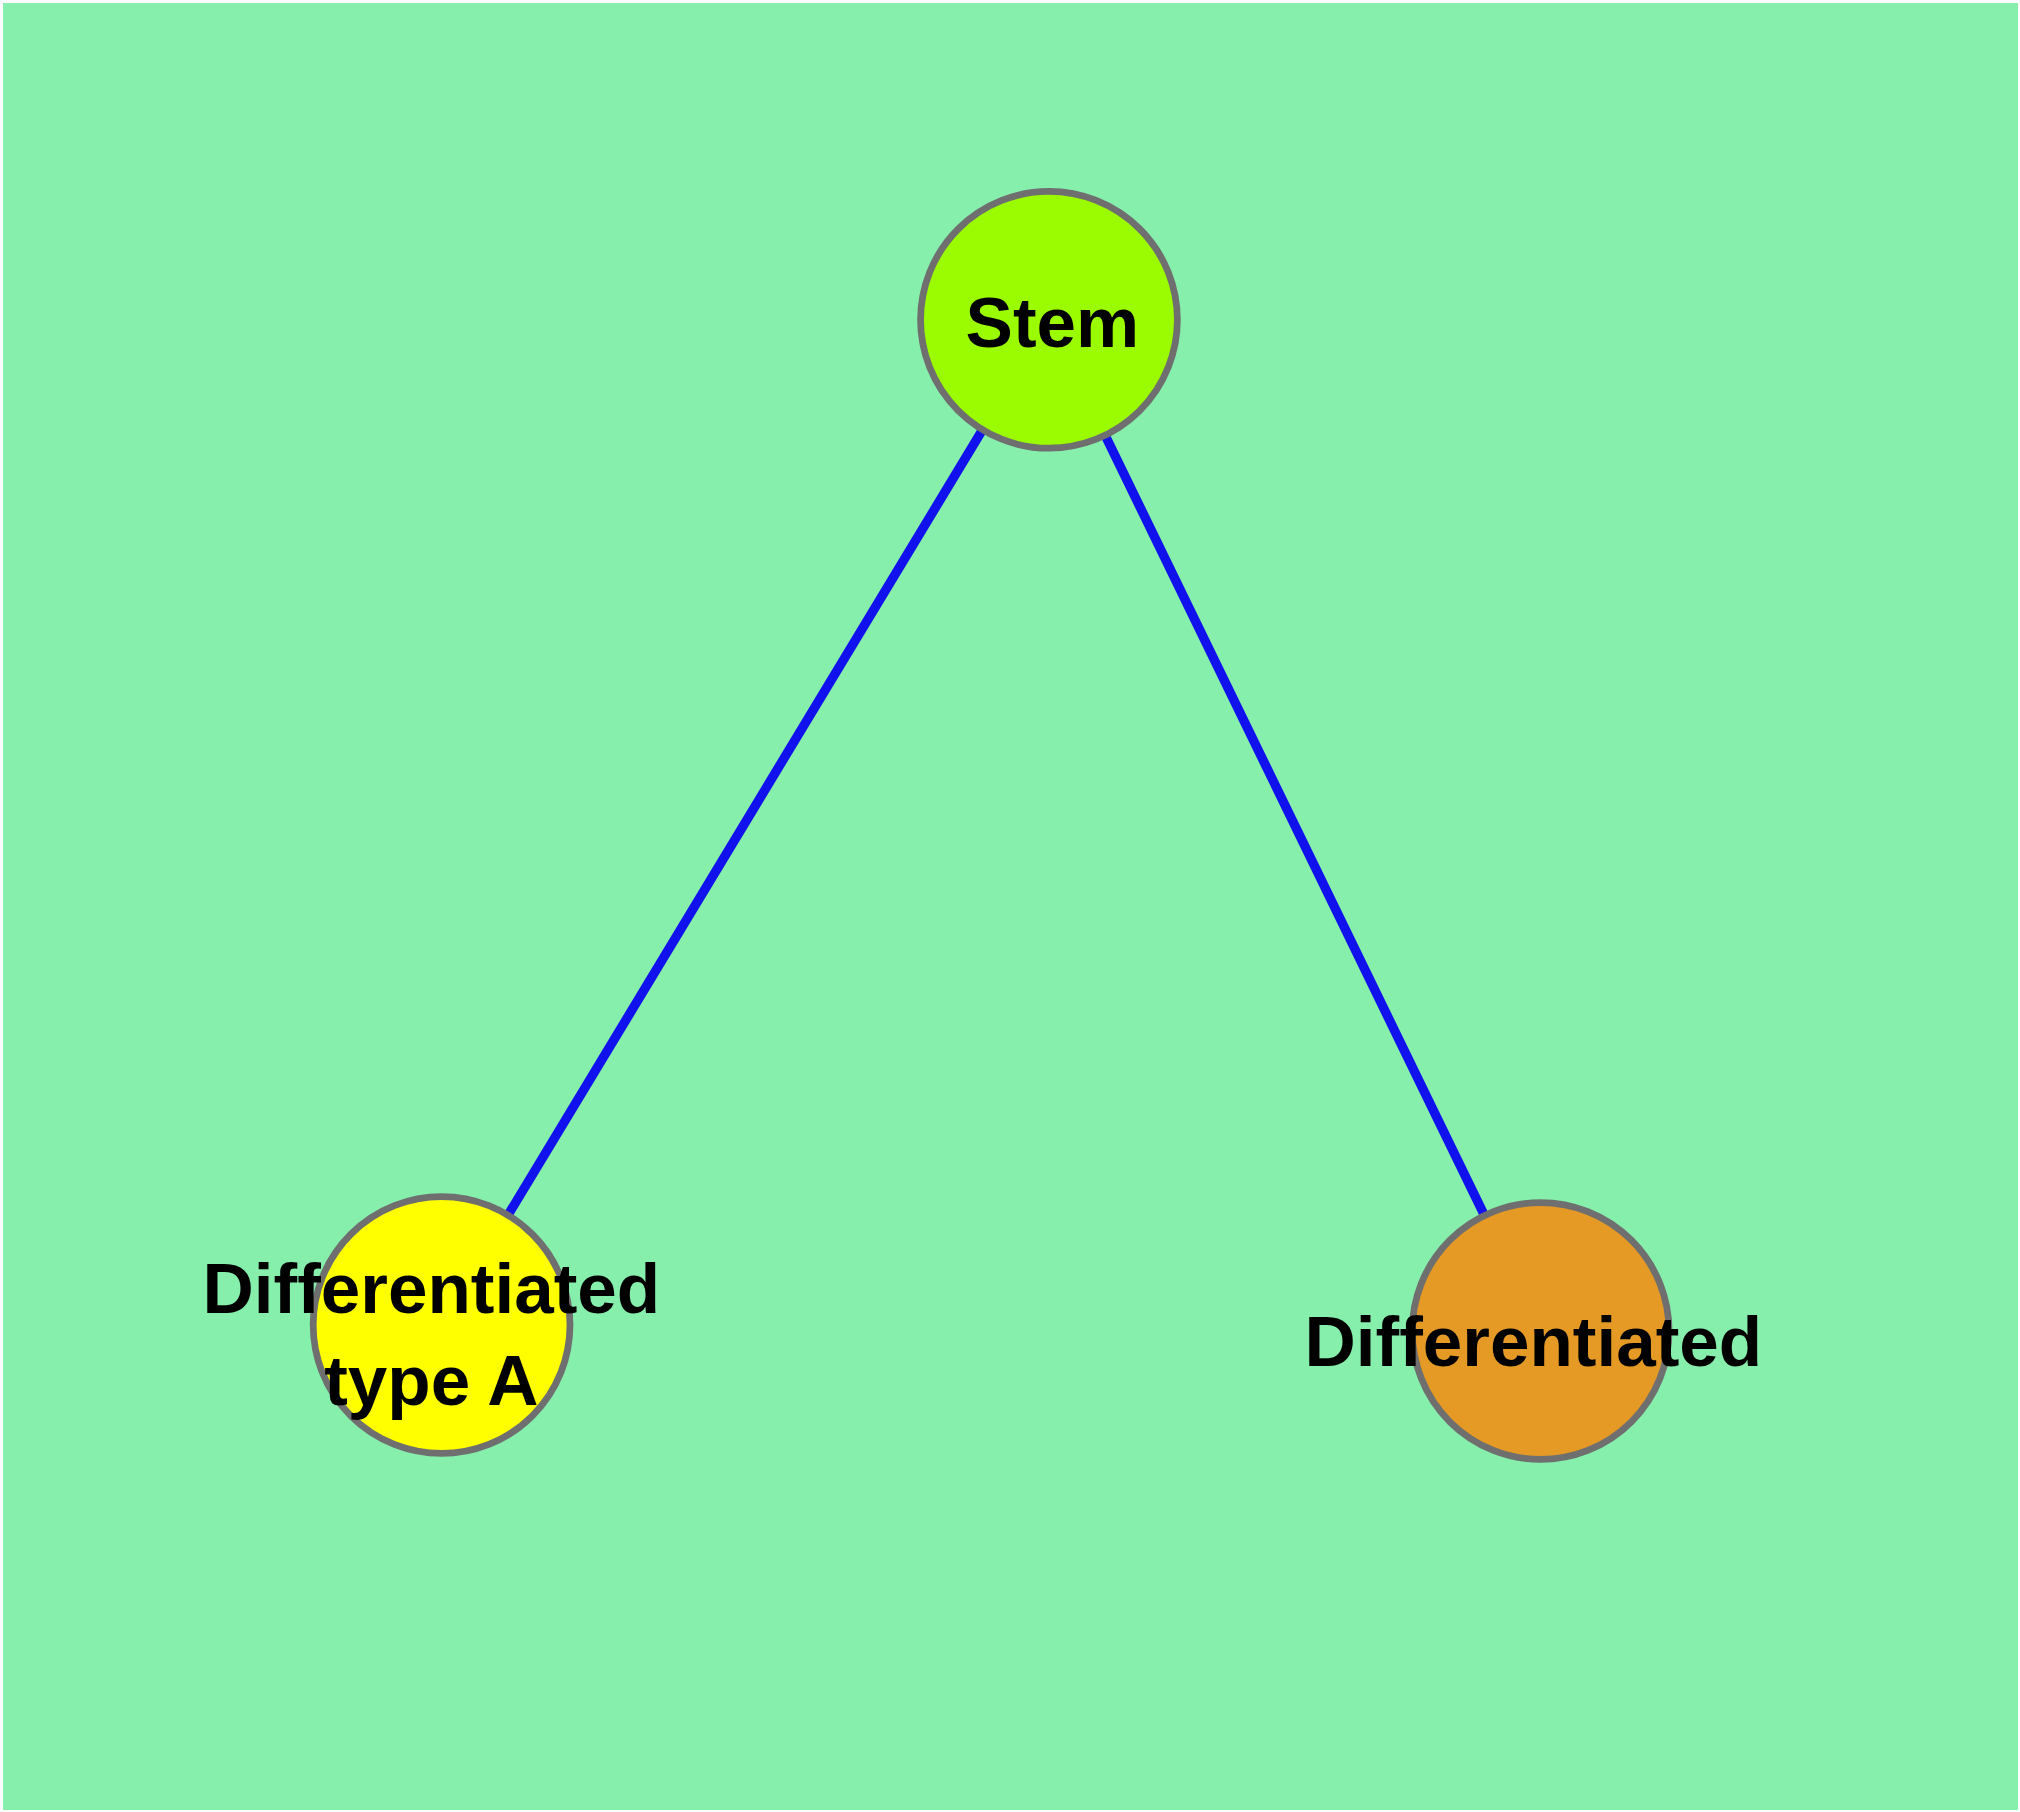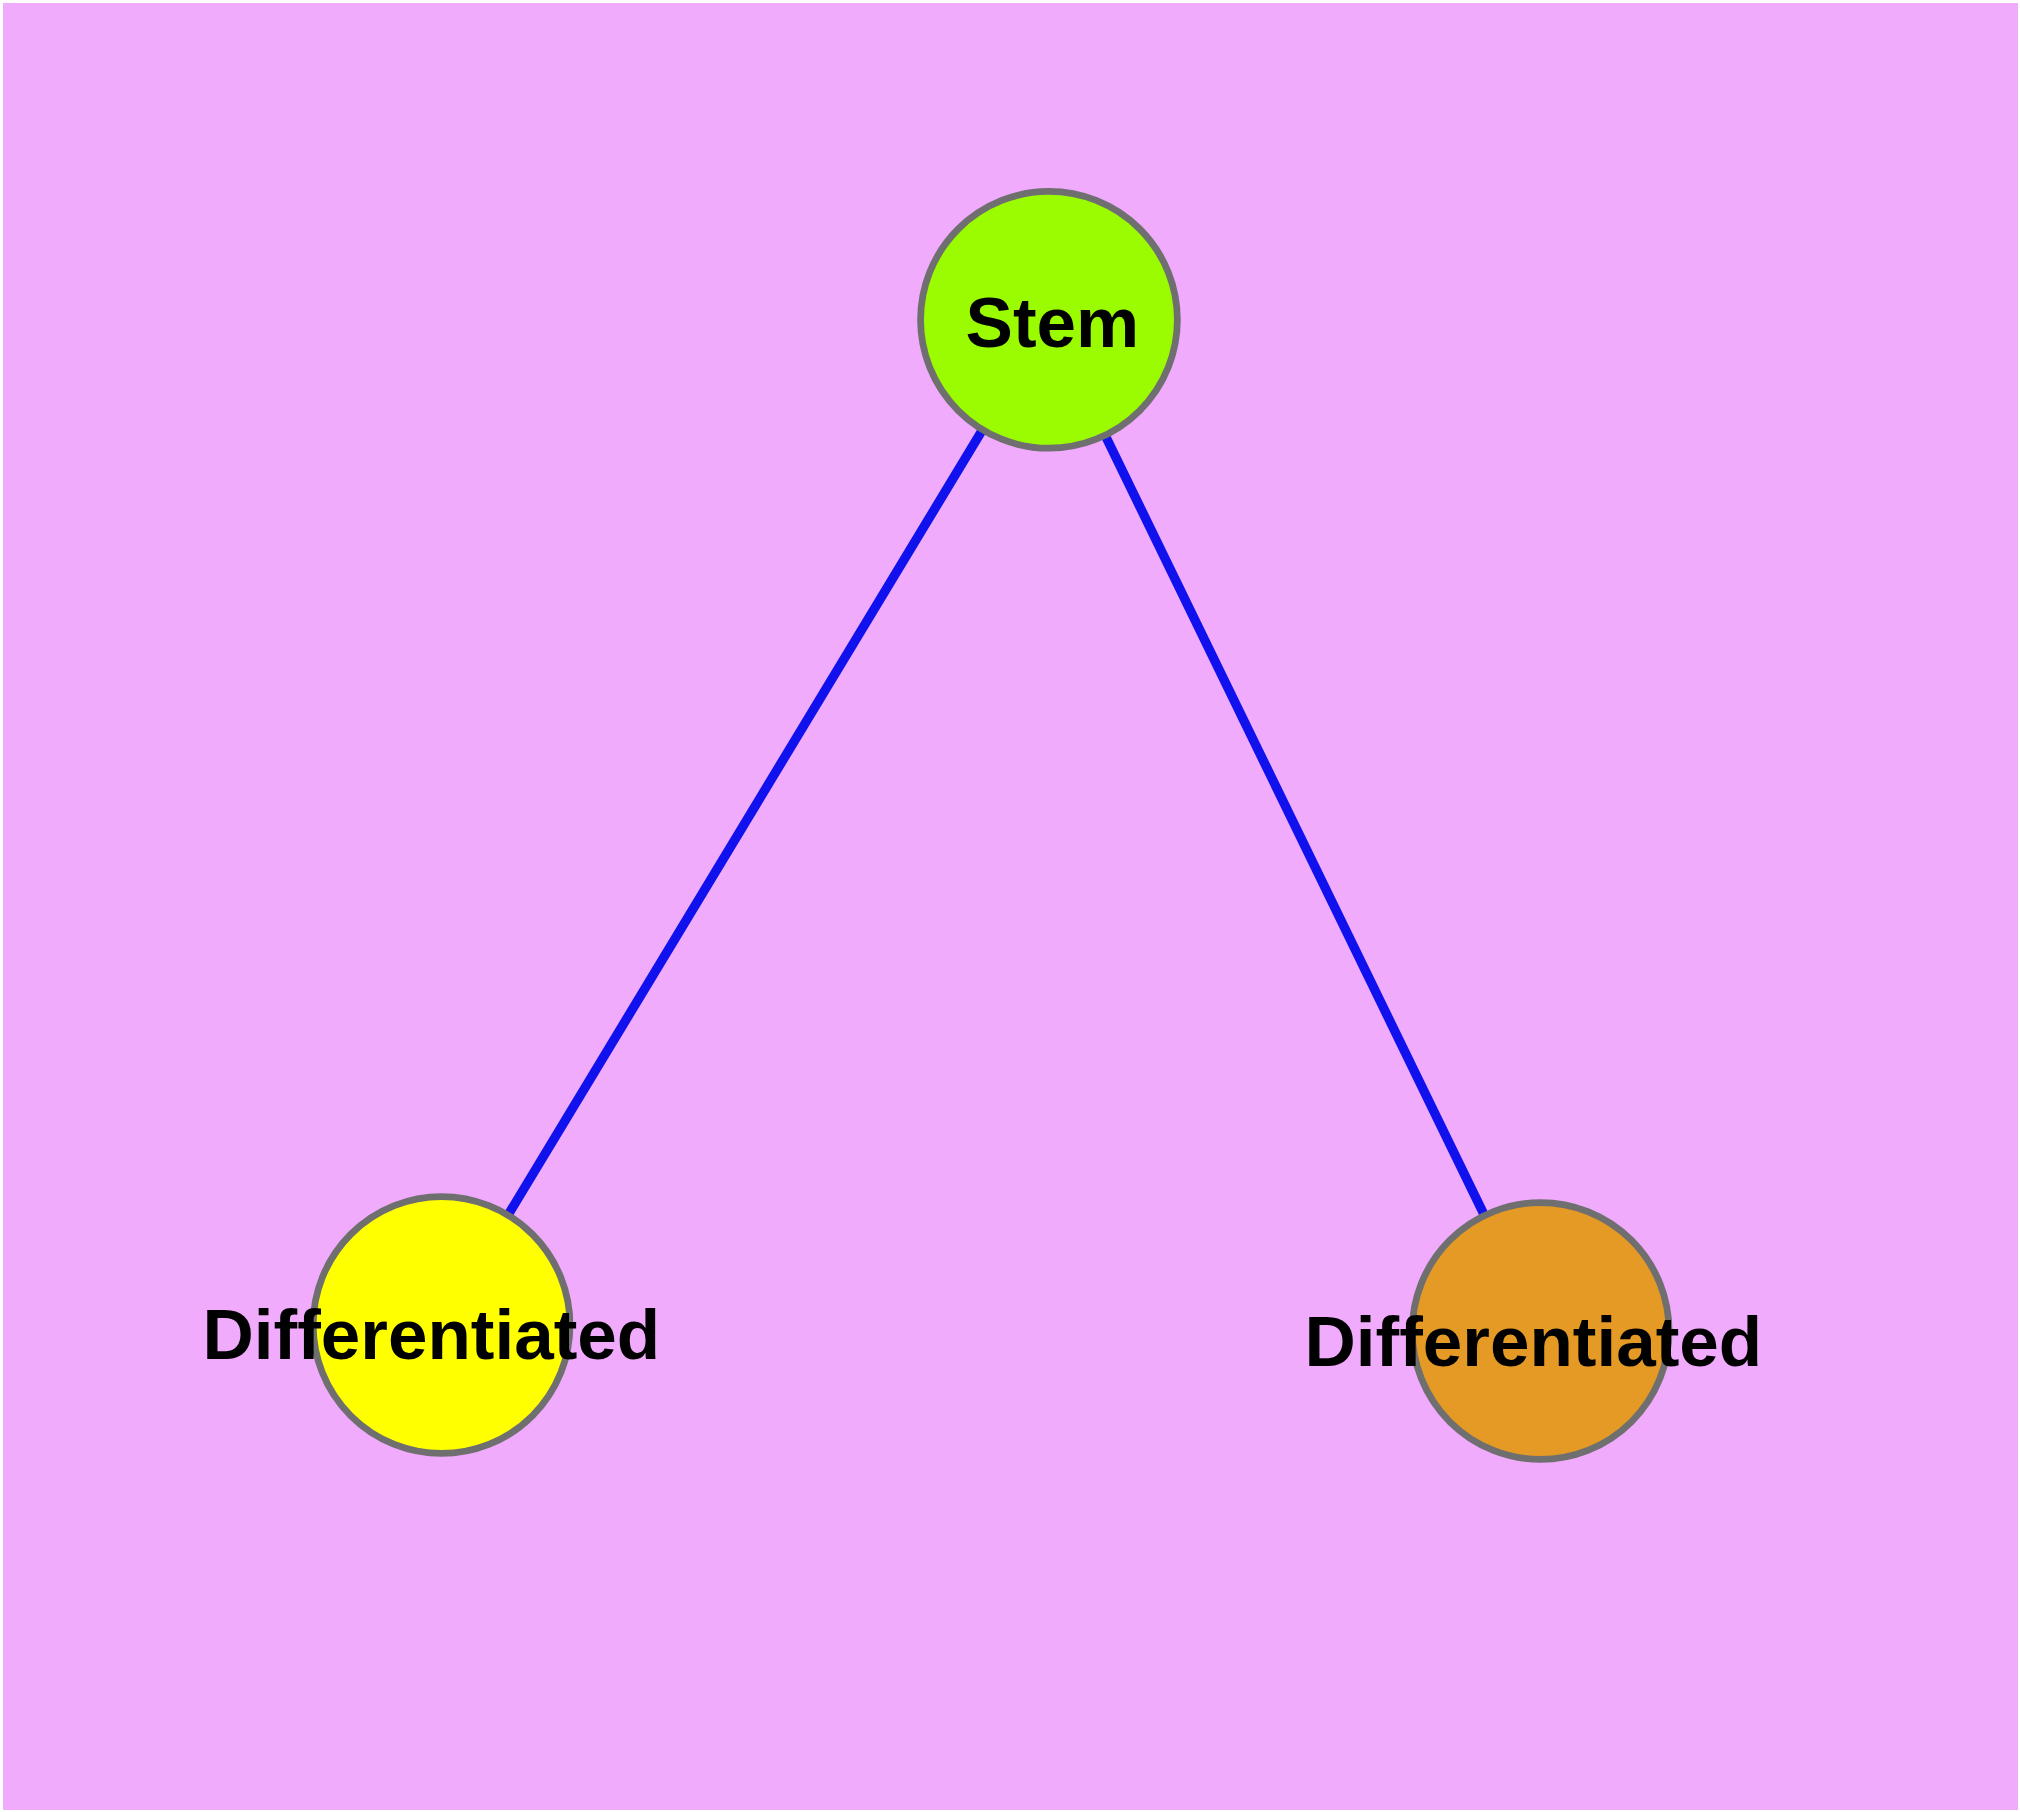--- a/index.html
+++ b/index.html
@@ -46,39 +46,40 @@
     white-space: nowrap;
   }
   .label-stem  { left: 1049px; top: 320px; }
   .label-typeA { left: 428px;  top: 1332px; }
   .label-typeB { left: 1530px; top: 1339px; }
 </style>
 </head>
 <body>
 
 <div class="page">
-  <div class="canvas" style="background-color: #f0abfc;">
+  <div class="canvas" style="background-color: #86efac;">
 
     <svg class="graph" viewBox="0 0 2384 2138" xmlns="http://www.w3.org/2000/svg">
 
       <line x1="1238" y1="375" x2="519" y2="1565" stroke="#1111EE"></line>
 
       <line x1="1238" y1="375" x2="1820" y2="1572" stroke="#1111EE"></line>
 
       <circle cx="1238" cy="375" r="152" fill="#9BFB00" stroke="#6F6F6F"></circle>
 
       <circle cx="519" cy="1565" r="152" fill="#FFFF00" stroke="#6F6F6F"></circle>
 
       <circle cx="1820" cy="1572" r="152" fill="#E49A25" stroke="#6F6F6F"></circle>
     </svg>
 
     <div class="label label-stem" style="color: rgb(0, 0, 0);">Stem</div>
 
     <div class="label label-typeA" style="color: rgb(0, 0, 0);">
       <div>Differentiated</div>
+      <div>type A</div>
     </div>
 
     <div class="label label-typeB" style="color: rgb(0, 0, 0);">
       <div>Differentiated</div>
     </div>
 
   </div>
 </div>
 
 

